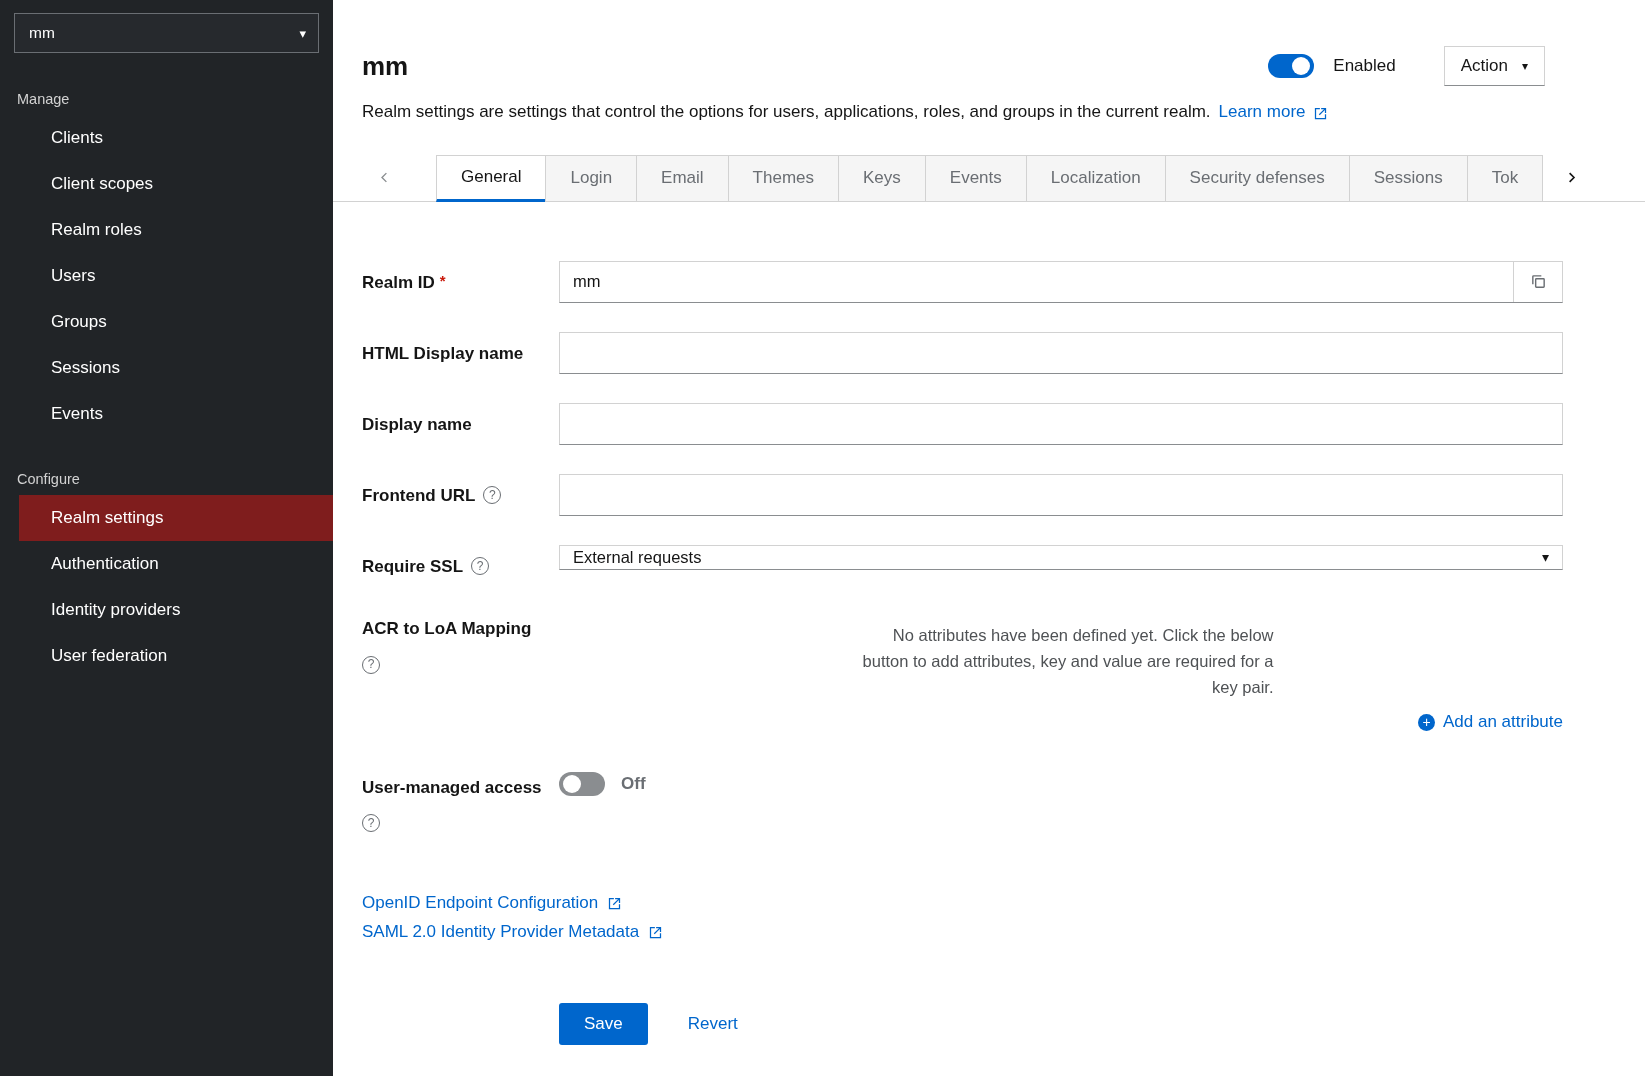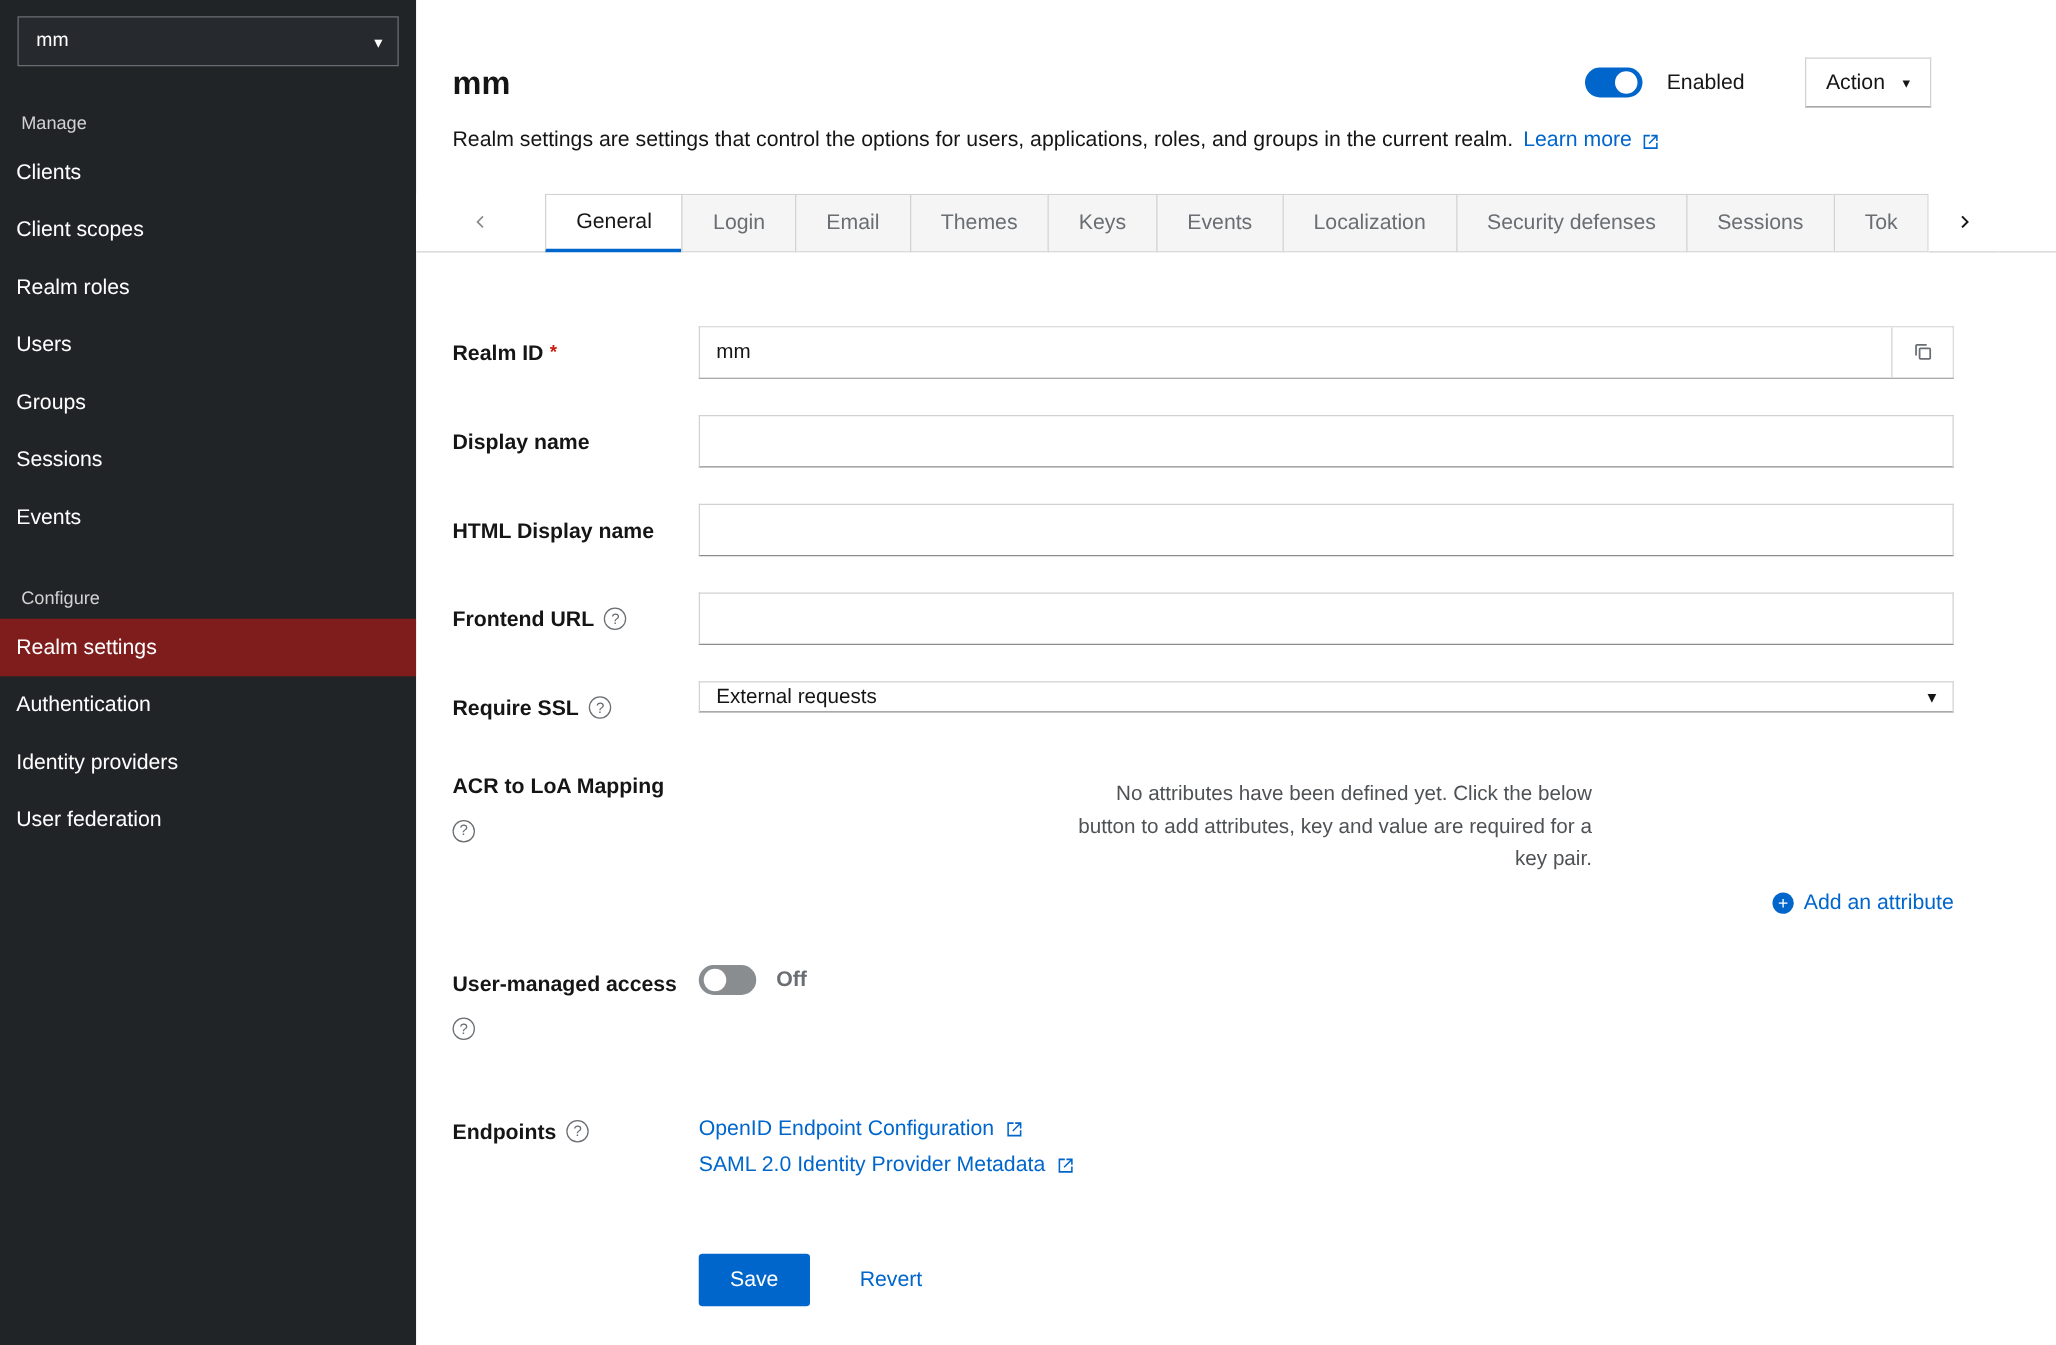--- a/index.html
+++ b/index.html
@@ -7,21 +7,21 @@
   body { font-family:"Liberation Sans",sans-serif; font-size:16.5px; color:#151515; background:#fff; display:flex; }
 
   
   .sidebar { width:333px; flex-shrink:0; background:#212427; color:#fff; }
   .realm-selector { margin:13px 14px 0; height:40px; border:1px solid #6a6e73; background:#26292d;
     display:flex; align-items:center; justify-content:space-between; padding:0 12px 0 14px;
     font-size:15.5px; cursor:pointer; }
   .caret { font-size:13px; line-height:1; }
   .nav { padding-top:30px; }
   .nav-section-label { padding:8px 17px; font-size:14.5px; color:#d2d2d2; }
-  .nav-item { padding:13px 13px; font-size:17px; cursor:pointer; }
+  .nav-item { padding:13px 32px; font-size:17px; cursor:pointer;margin-left:19px; }
   .nav-item.active { background:#7f1d1d; }
   .nav-group + .nav-group { margin-top:26px; }
 
   
   .main { flex:1; min-width:0; display:flex; flex-direction:column; background:#fff; }
   .page-header { padding:46px 82px 0 29px; }
   .title-row { display:flex; align-items:center; }
   .page-title { font-size:26px; font-weight:700; }
   .header-right { margin-left:auto; display:flex; align-items:center; margin-right:18px; }
 
@@ -195,28 +195,28 @@
             <svg viewBox="0 0 24 24" width="17" height="17" fill="none" stroke="currentColor" stroke-width="2">
                 <rect x="8" y="8" width="12" height="12" rx="1"></rect>
                 <path d="M16 4H5a1 1 0 0 0-1 1v11"></path>
               </svg>
           </button>
         </div>
       </div>
     </div>
 
     <div class="form-row">
+      <div class="form-label">HTML Display name</div>
+      <div class="form-field">
+        <input type="text" class="text-input" value="" style="">
+      </div>
+    </div>
+
+    <div class="form-row">
       <div class="form-label">Display name</div>
-      <div class="form-field">
-        <input type="text" class="text-input" value="" style="">
-      </div>
-    </div>
-
-    <div class="form-row">
-      <div class="form-label">HTML Display name</div>
       <div class="form-field">
         <input type="text" class="text-input" value="" style="">
       </div>
     </div>
 
     <div class="form-row">
       <div class="form-label">
         <span>Frontend URL</span><span class="help-icon">?</span>
       </div>
       <div class="form-field">
@@ -261,23 +261,20 @@
         <div class="uma-field">
           <span class="switch off">
               <span class="knob"></span>
             </span>
           <span class="off-label">Off</span>
         </div>
       </div>
     </div>
 
     <div class="form-row">
-      <div class="form-label">
-        <span>Endpoints</span><span class="help-icon">?</span>
-      </div>
       <div class="form-field">
         <div class="endpoint-links">
           <a class="link endpoint-link">
             <span>OpenID Endpoint Configuration</span>
               <svg class="ext-icon" viewBox="0 0 24 24" width="15" height="15" fill="currentColor">
                 <path d="M13 3h8v8h-2V6.4l-8.3 8.3-1.4-1.4L17.6 5H13z"></path>
                 <path d="M19 19H5V5h6V3H3v18h18v-8h-2z"></path>
               </svg>
           </a>
           <a class="link endpoint-link">

